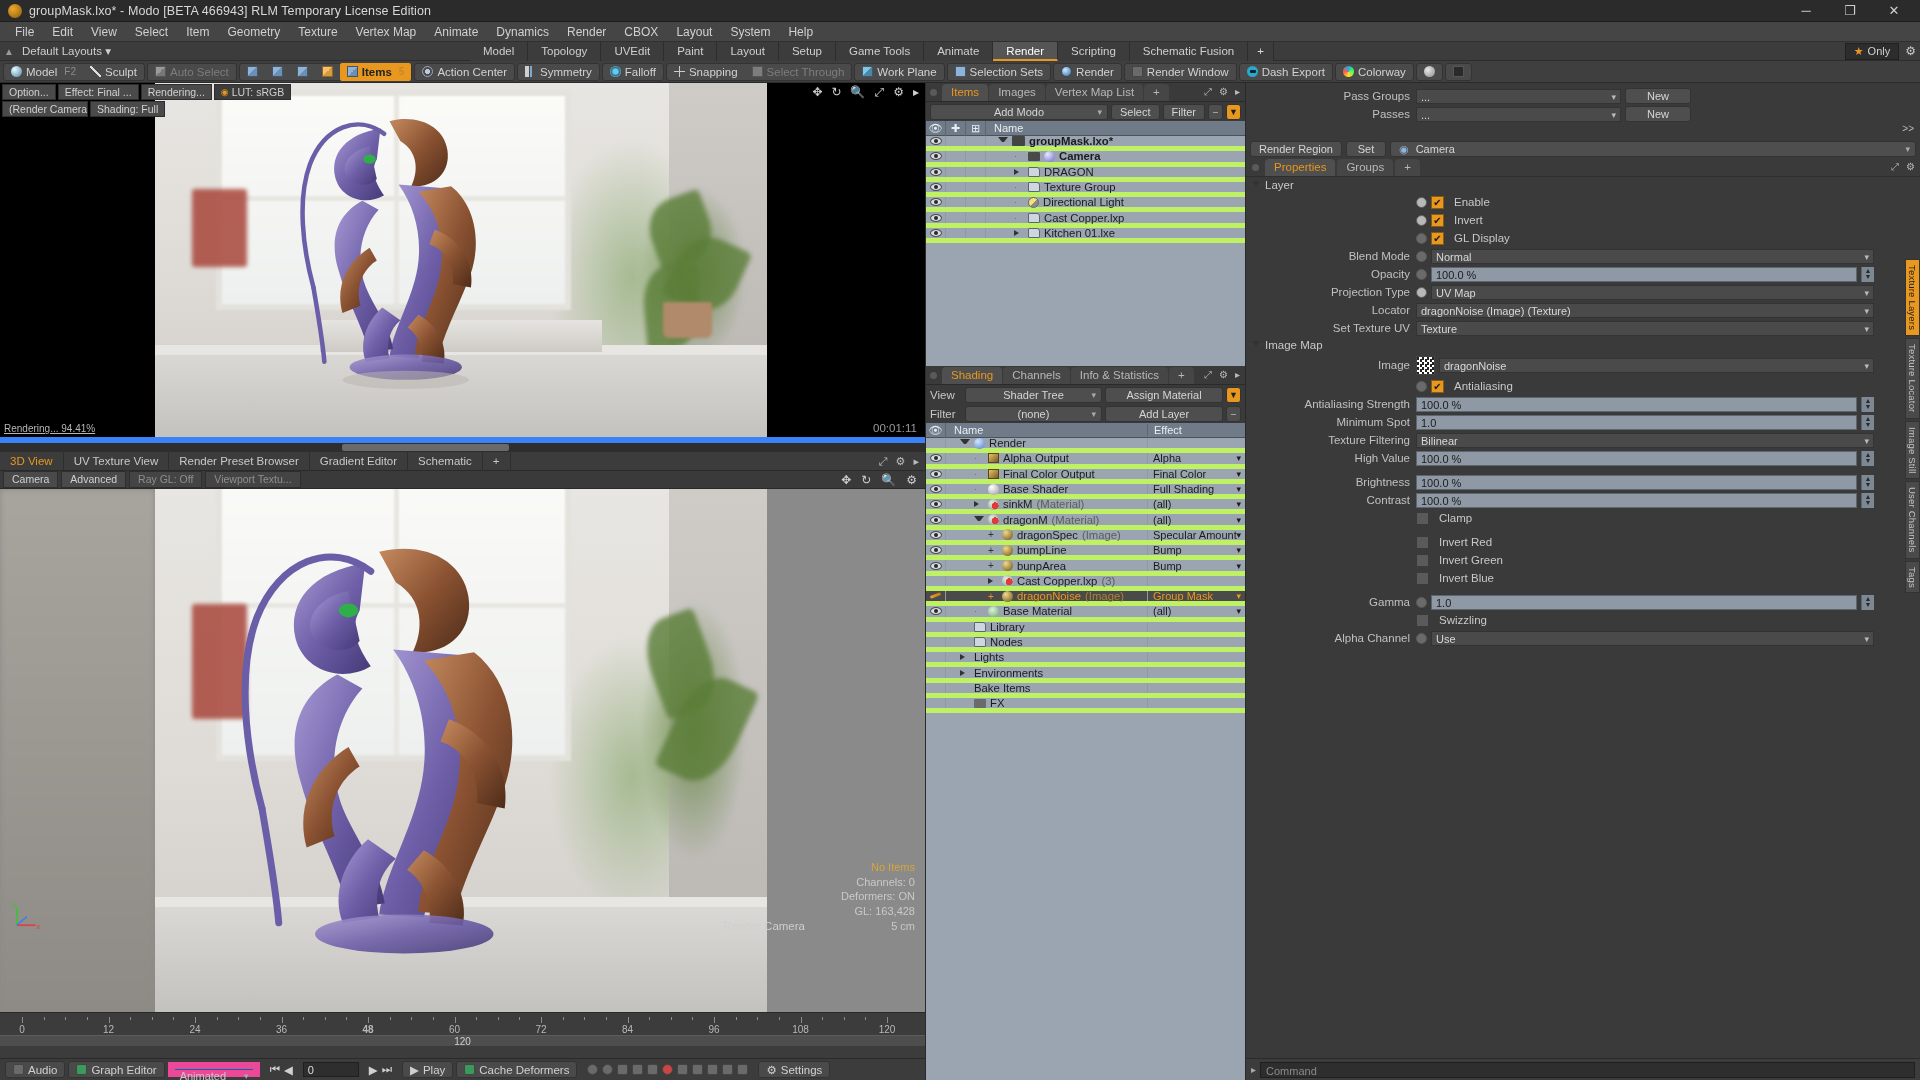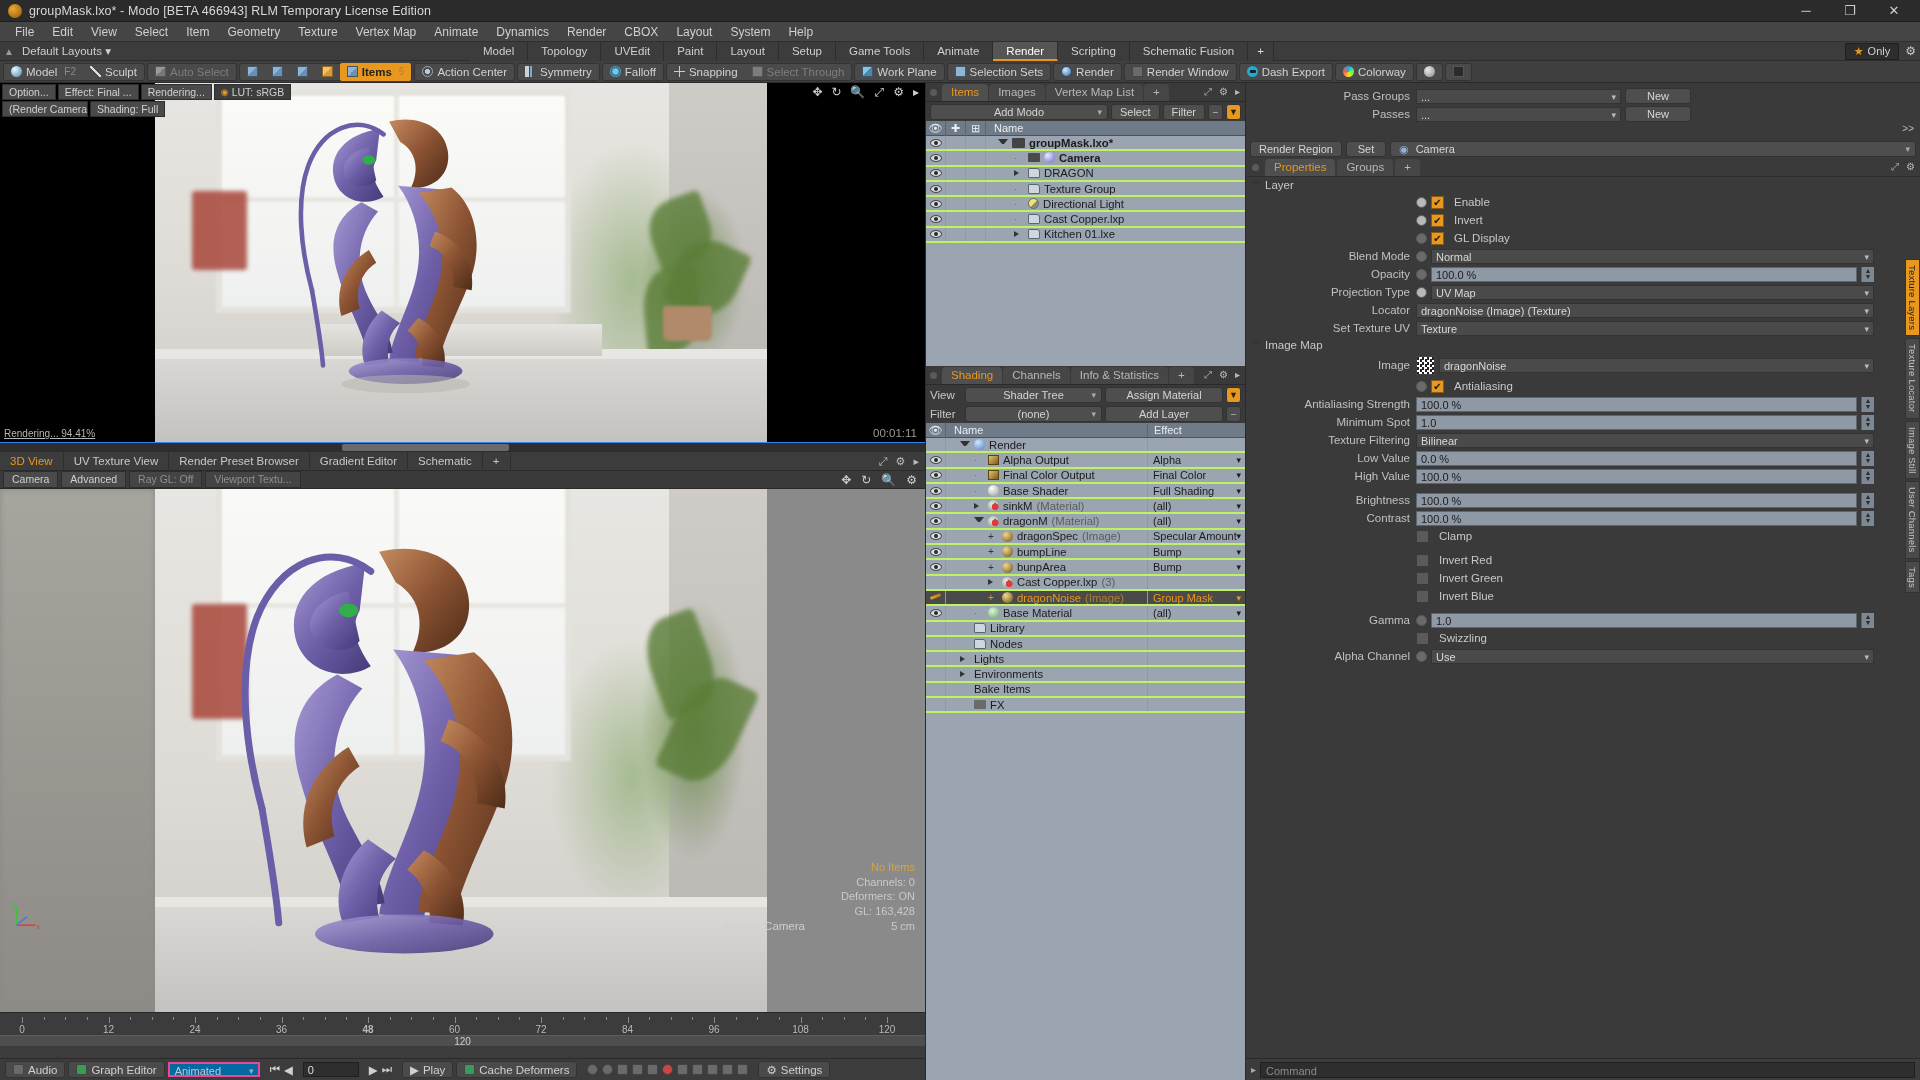--- a/index.html
+++ b/index.html
@@ -68,21 +68,21 @@
 
   
   .main{ display:flex; height:calc(1080px - 22px - 20px - 19px - 22px); }
   .leftcol{ width:925px; display:flex; flex-direction:column; background:#3a3a3a;}
   .midcol{ width:320px; display:flex; flex-direction:column; background:#3a3a3a;
      border-left:1px solid #2a2a2a;}
   .rightcol{ width:675px; display:flex; flex-direction:column; background:#3a3a3a;
      border-left:1px solid #2a2a2a; position:relative;}
 
   
-  .renderview{ height:360px; position:relative; background:#14532d; border-bottom:1px solid #3b82f6;}
+  .renderview{ height:360px; position:relative; background:#14532d; border-bottom:6px solid #3b82f6;}
   .rv-toolstrip{ position:absolute; top:0; left:0; right:0; height:17px; display:flex;
      align-items:center; gap:2px; z-index:6; padding-left:2px;}
   .rv-chip{ background:#4a4a4a; border:1px solid #2e2e2e; font-size:10.5px; color:#d0d0d0;
      padding:1px 6px; display:flex; align-items:center; gap:3px; max-width:86px;
      overflow:hidden; white-space:nowrap; }
   .rv-chip2{ background:#3d3d3d;}
   .rv-subrow{ position:absolute; top:18px; left:2px; display:flex; gap:2px; z-index:6;}
   .rv-ctrls{ position:absolute; top:2px; right:6px; display:flex; gap:9px; z-index:6;
      color:#cfcfcf; font-size:12px;}
   .rv-status{ position:absolute; left:4px; bottom:3px; font-size:10px; color:#b6b6b6; z-index:5;text-decoration:underline;}
@@ -147,21 +147,21 @@
   .statusbar{ height:22px; background:#3c3c3c; border-top:1px solid #2a2a2a;
      display:flex; align-items:center; gap:3px; padding-left:5px; }
   .sb-item{ display:flex; align-items:center; gap:4px; font-size:11.5px; color:#d0d0d0;
      background:#4a4a4a; border:1px solid #333; border-radius:3px; padding:1px 7px; height:17px;}
   .sb-plain{ background:none; border:none;}
   .sb-sq{ width:11px;height:11px; background:#6a6a6a; border:1px solid #444; border-radius:2px;}
   .sb-sq.red{ background:#c44;}
   .sb-sq.green{ background:#3a9a5a;}
   .sb-num{ background:#2e2e2e; border:1px solid #1f1f1f; color:#ddd; width:56px;
      text-align:left; padding:0 4px; height:15px; line-height:15px; font-size:11px;}
-  .sb-sel{ background:#0369a1; border:2px solid #ec4899; height:15px; line-height:15px;
+  .sb-sel{ background:#0369a1; border:7px solid #ec4899; height:15px; line-height:15px;
      padding:0 16px 0 5px; font-size:11px; position:relative; min-width:92px;}
   .sb-sel:after{ content:"▾"; position:absolute; right:4px; color:#aaa; font-size:9px;}
 
   
   .panel-tabs{ height:19px; background:#3a3a3a; display:flex; align-items:center;
      gap:1px; padding-left:4px; position:relative; border-bottom:1px solid #2a2a2a;}
   .pt-dot{ width:7px;height:7px;border-radius:50%;background:#5a5a5a; margin-right:4px;}
   .pt{ padding:0 9px; line-height:17px; font-size:11.5px; color:#b8b8b8; background:#464646;
      border-radius:4px 4px 0 0;}
   .pt.active{ color:#e8981e; background:#4f4f4f;}
@@ -177,21 +177,21 @@
   .sb-ico.act{ background:#e8981e; color:#222;}
 
   .listhdr{ height:15px; background:#6f7b88; display:flex; align-items:center;
      font-size:11px; color:#e8edf2; border-bottom:1px solid #4a535c;}
   .lh-c{ width:20px; text-align:center; border-right:1px solid #5c666f; height:15px; line-height:15px;}
   .lh-name{ flex:1; padding-left:8px;}
   .lh-eff{ width:98px; padding-left:6px; border-left:1px solid #5c666f;}
 
   .list{ background:#9aa5b1; overflow:hidden; }
   .row{ height:15.3px; display:flex; align-items:center; font-size:11.3px; color:#1b1b1b;
-     border-bottom:2px solid #bef264;}
+     border-bottom:5px solid #bef264;}
   .row.sel{ background:#4a4a4a; color:#e8981e;}
   .r-eye{ width:20px; text-align:center; border-right:1px solid #8e99a5; height:100%;
      display:flex;align-items:center;justify-content:center;}
   .r-c{ width:20px; border-right:1px solid #8e99a5; height:100%;}
   .r-name{ flex:1; display:flex; align-items:center; gap:4px; padding-left:2px; overflow:hidden; white-space:nowrap;}
   .r-eff{ width:98px; border-left:1px solid #8e99a5; padding-left:5px; font-size:11px;
      position:relative; height:100%; display:flex; align-items:center;}
   .r-eff.drop:after{ content:"▾"; position:absolute; right:4px; font-size:9px;}
   .tri{ width:0;height:0; border-left:5px solid #333; border-top:3.5px solid transparent;
      border-bottom:3.5px solid transparent; display:inline-block;}
@@ -1236,27 +1236,20 @@
           <span class="stepper">▲<br>▼</span>
         </div>
       </div>
       <div class="prop-grid">
         <div class="pg-label">Texture Filtering</div>
         <div class="pg-field">
           <span class="pg-input dark drop">Bilinear</span>
         </div>
       </div>
       <div class="prop-grid">
-        <div class="pg-label">Low Value</div>
-        <div class="pg-field">
-          <span class="pg-input">0.0 %</span>
-          <span class="stepper">▲<br>▼</span>
-        </div>
-      </div>
-      <div class="prop-grid">
         <div class="pg-label">High Value</div>
         <div class="pg-field">
           <span class="pg-input">100.0 %</span>
           <span class="stepper">▲<br>▼</span>
         </div>
       </div>
       <div class="prop-grid" style="margin-top:6px">
         <div class="pg-label">Brightness</div>
         <div class="pg-field">
           <span class="pg-input">100.0 %</span>

